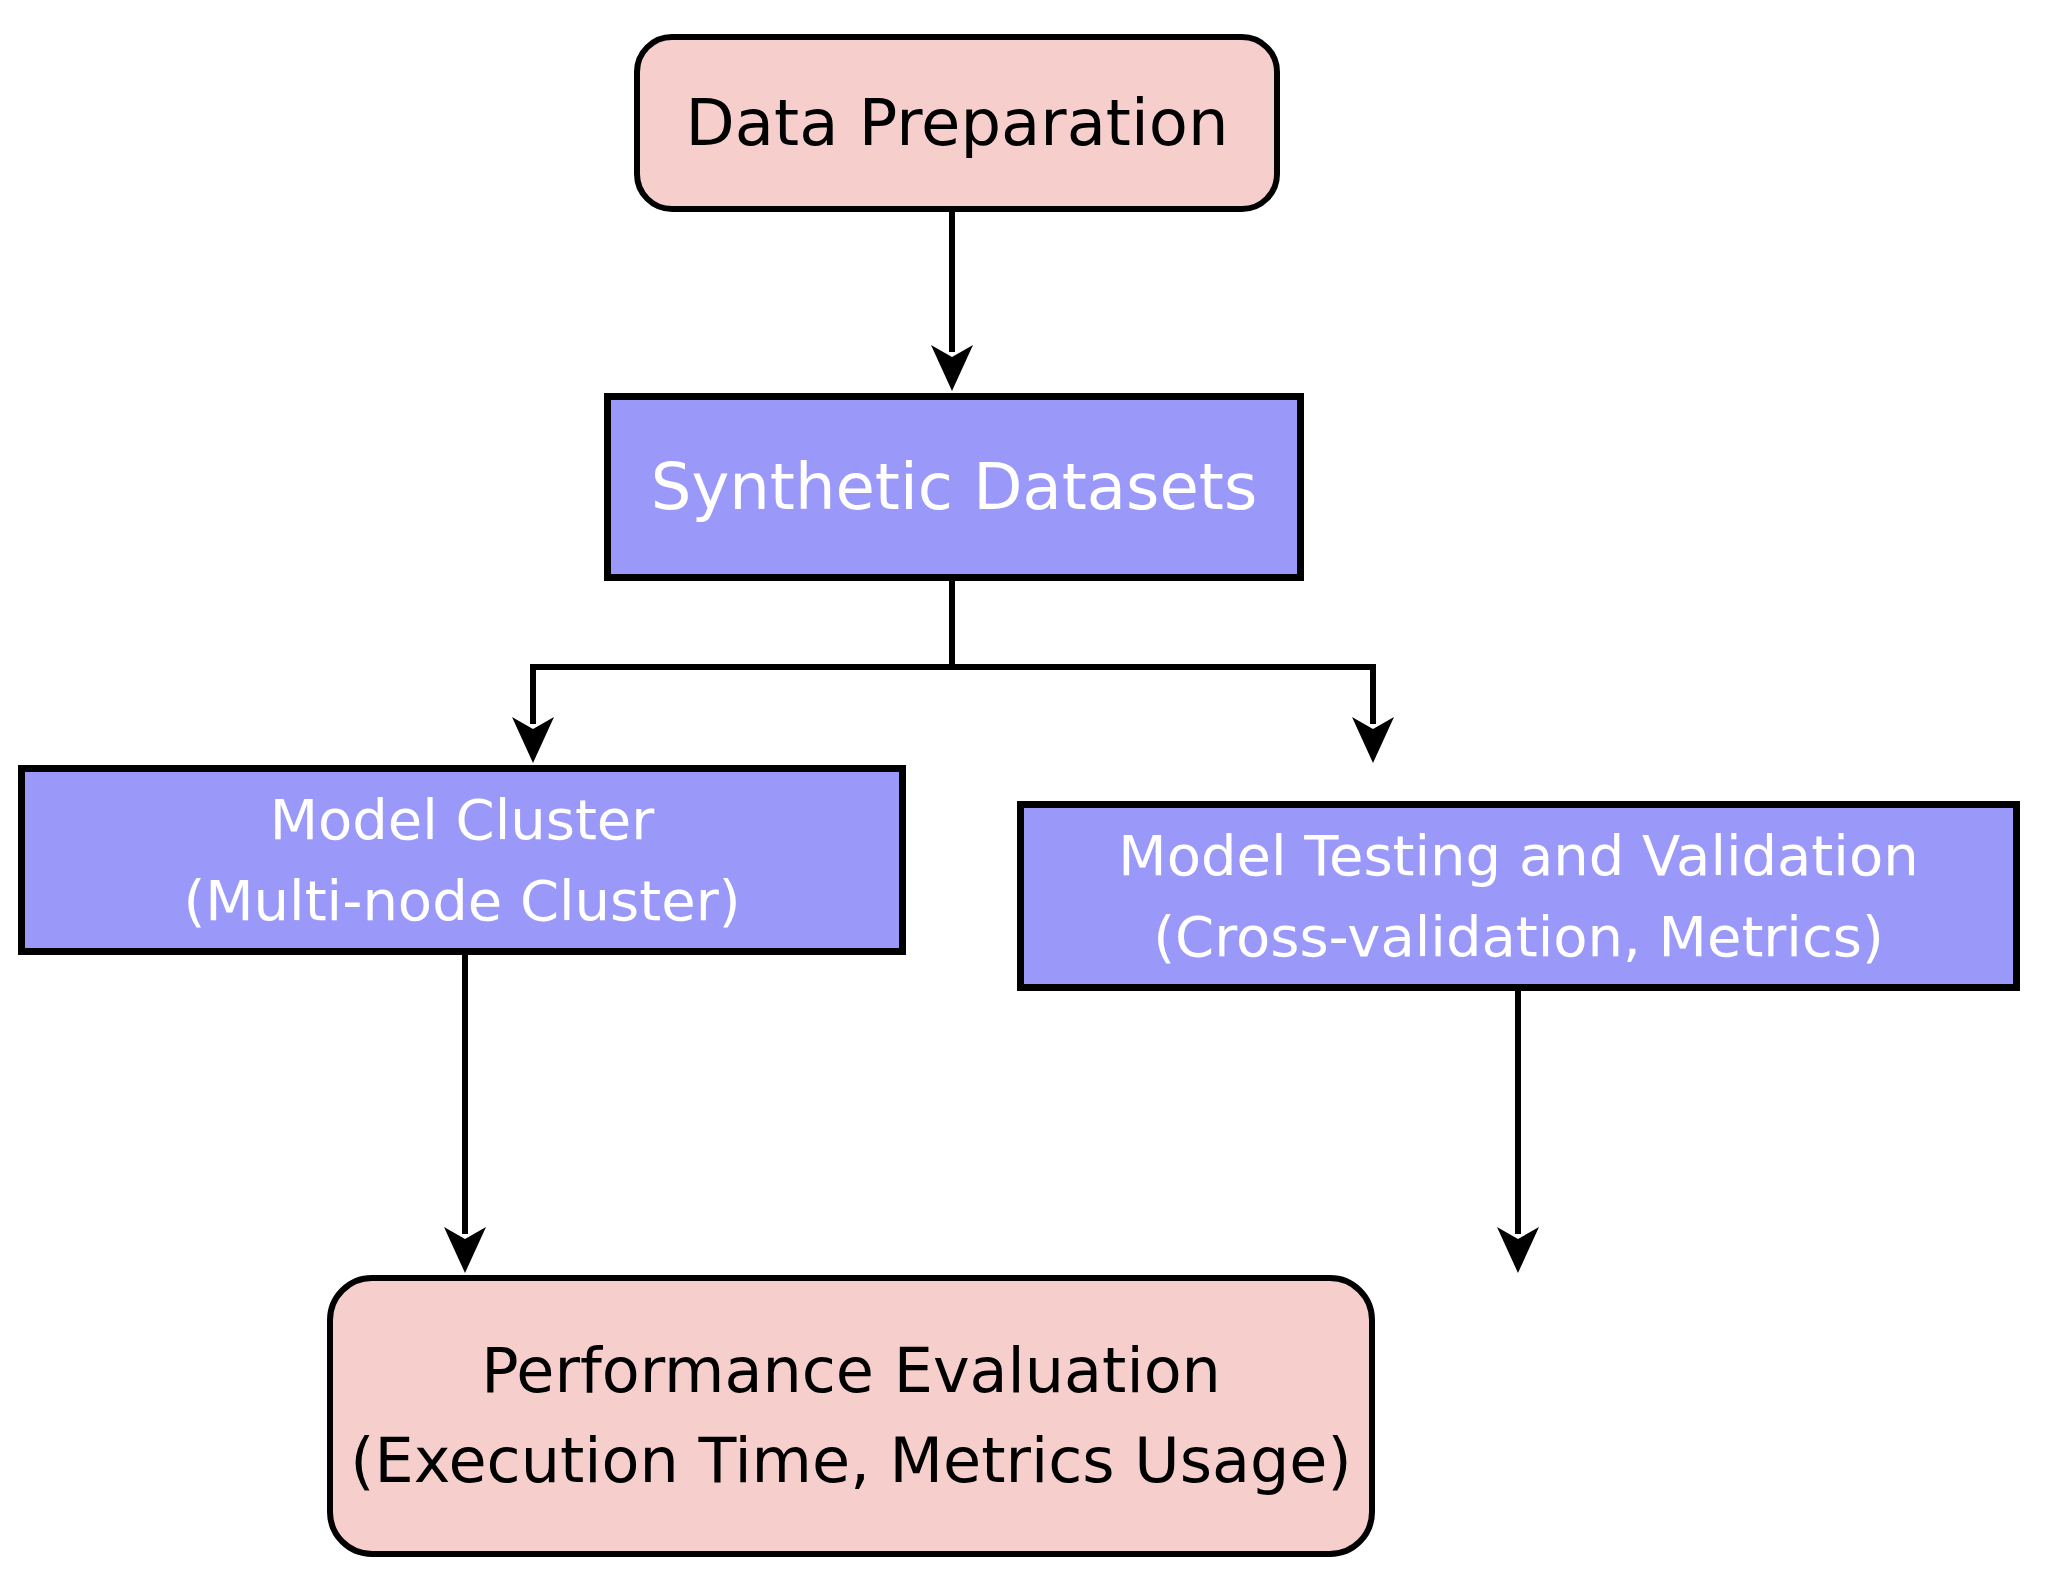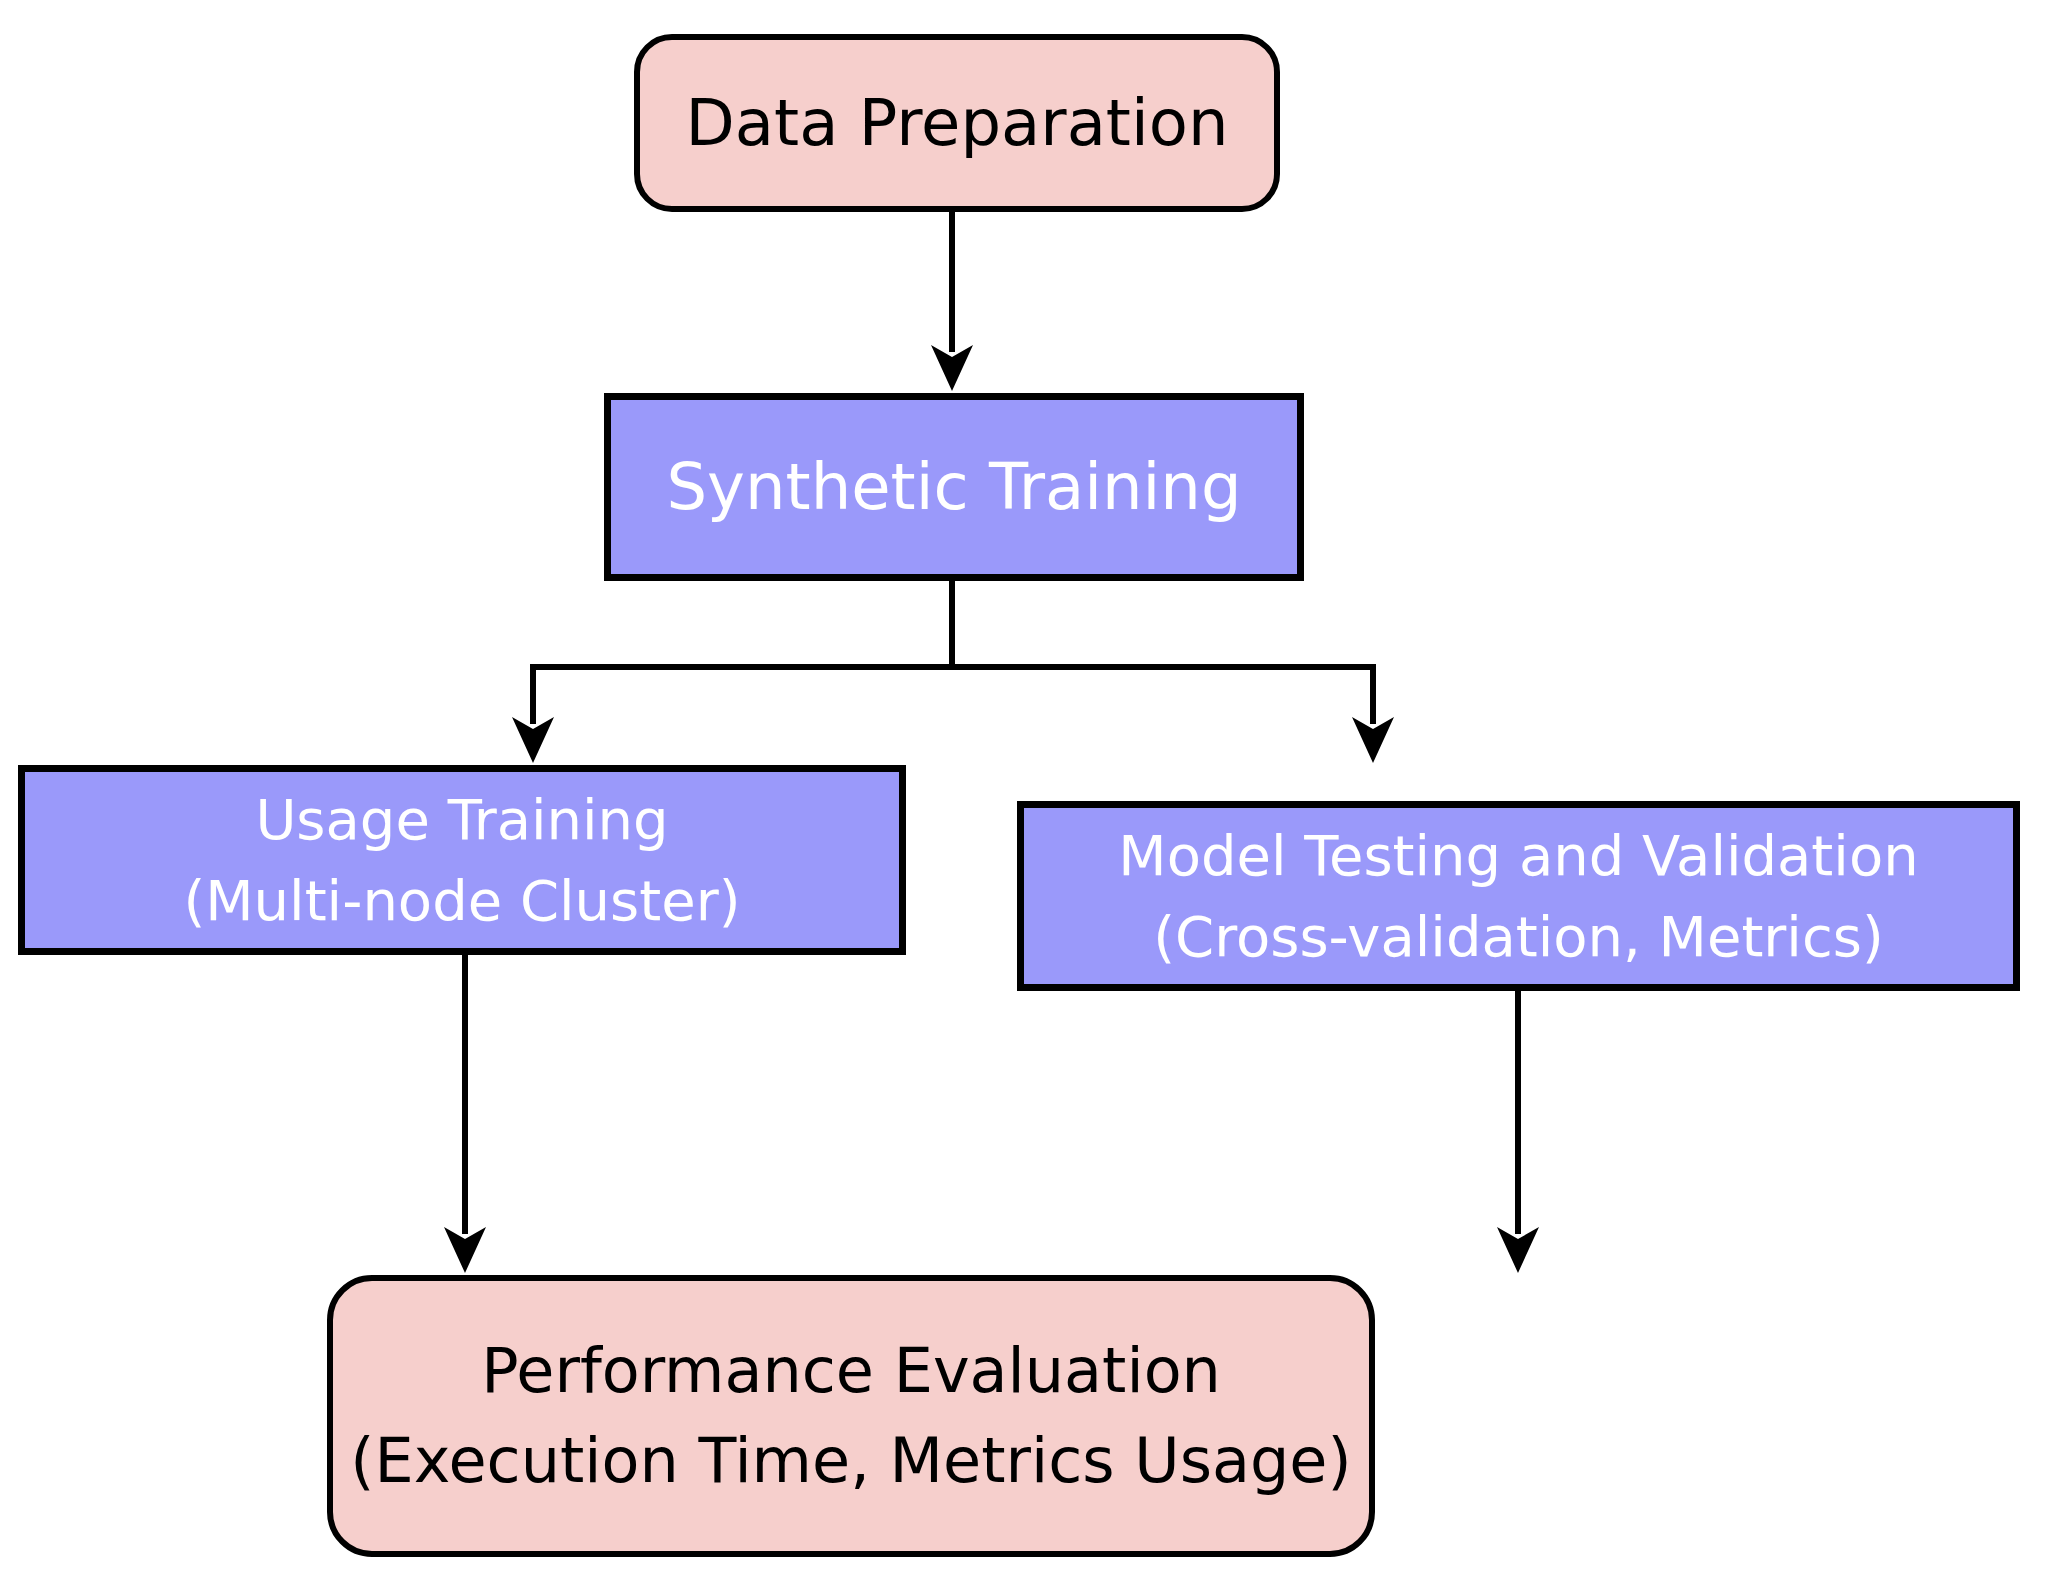--- a/index.html
+++ b/index.html
@@ -109,25 +109,25 @@
       <line class="edge-line" x1="1518" y1="953" x2="1518" y2="1234"></line>
       <polygon class="arrowhead" points="1518,1273 1497,1227 1518,1239 1539,1227"></polygon>
     </g>
   </svg>
 
   <div id="node-data-preparation" class="node fill-pink rounded">
     <span class="line">Data Preparation</span>
   </div>
 
   <div id="node-synthetic-datasets" class="node fill-purple">
-    <span class="line">Synthetic Training</span>
+    <span class="line">Synthetic Datasets</span>
   </div>
 
   <div id="node-model-training" class="node fill-purple">
-    <span class="line">Usage Training</span>
+    <span class="line">Model Cluster</span>
     <span class="line">(Multi-node Cluster)</span>
   </div>
 
   <div id="node-model-testing" class="node fill-purple">
     <span class="line">Model Testing and Validation</span>
     <span class="line">(Cross-validation, Metrics)</span>
   </div>
 
   <div id="node-performance-evaluation" class="node fill-pink rounded">
     <span class="line">Performance Evaluation</span>

